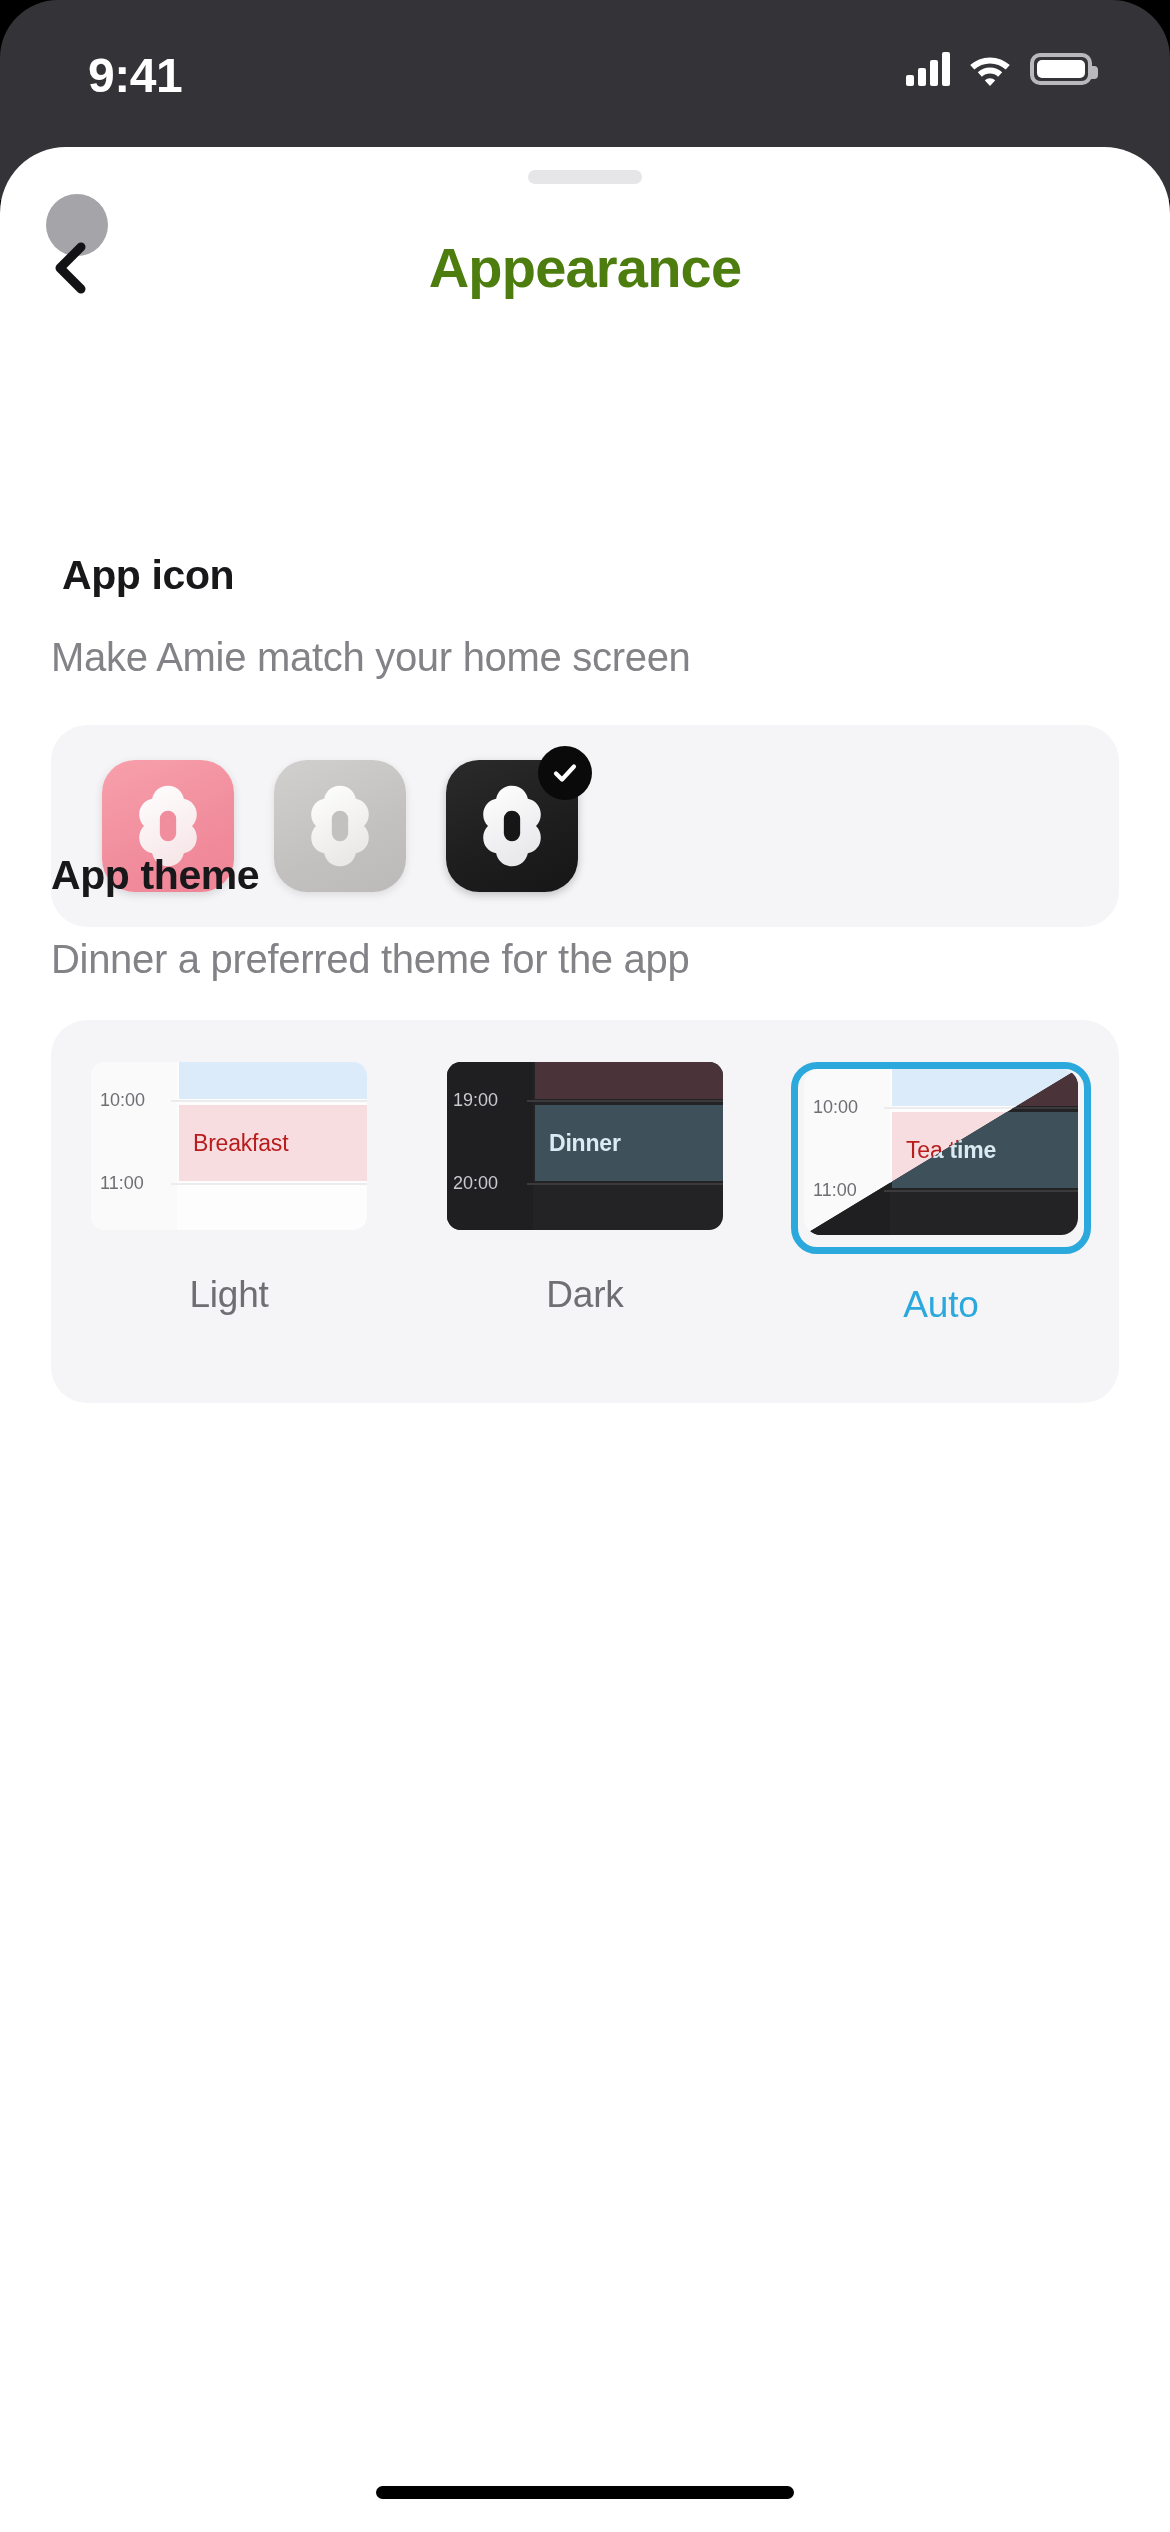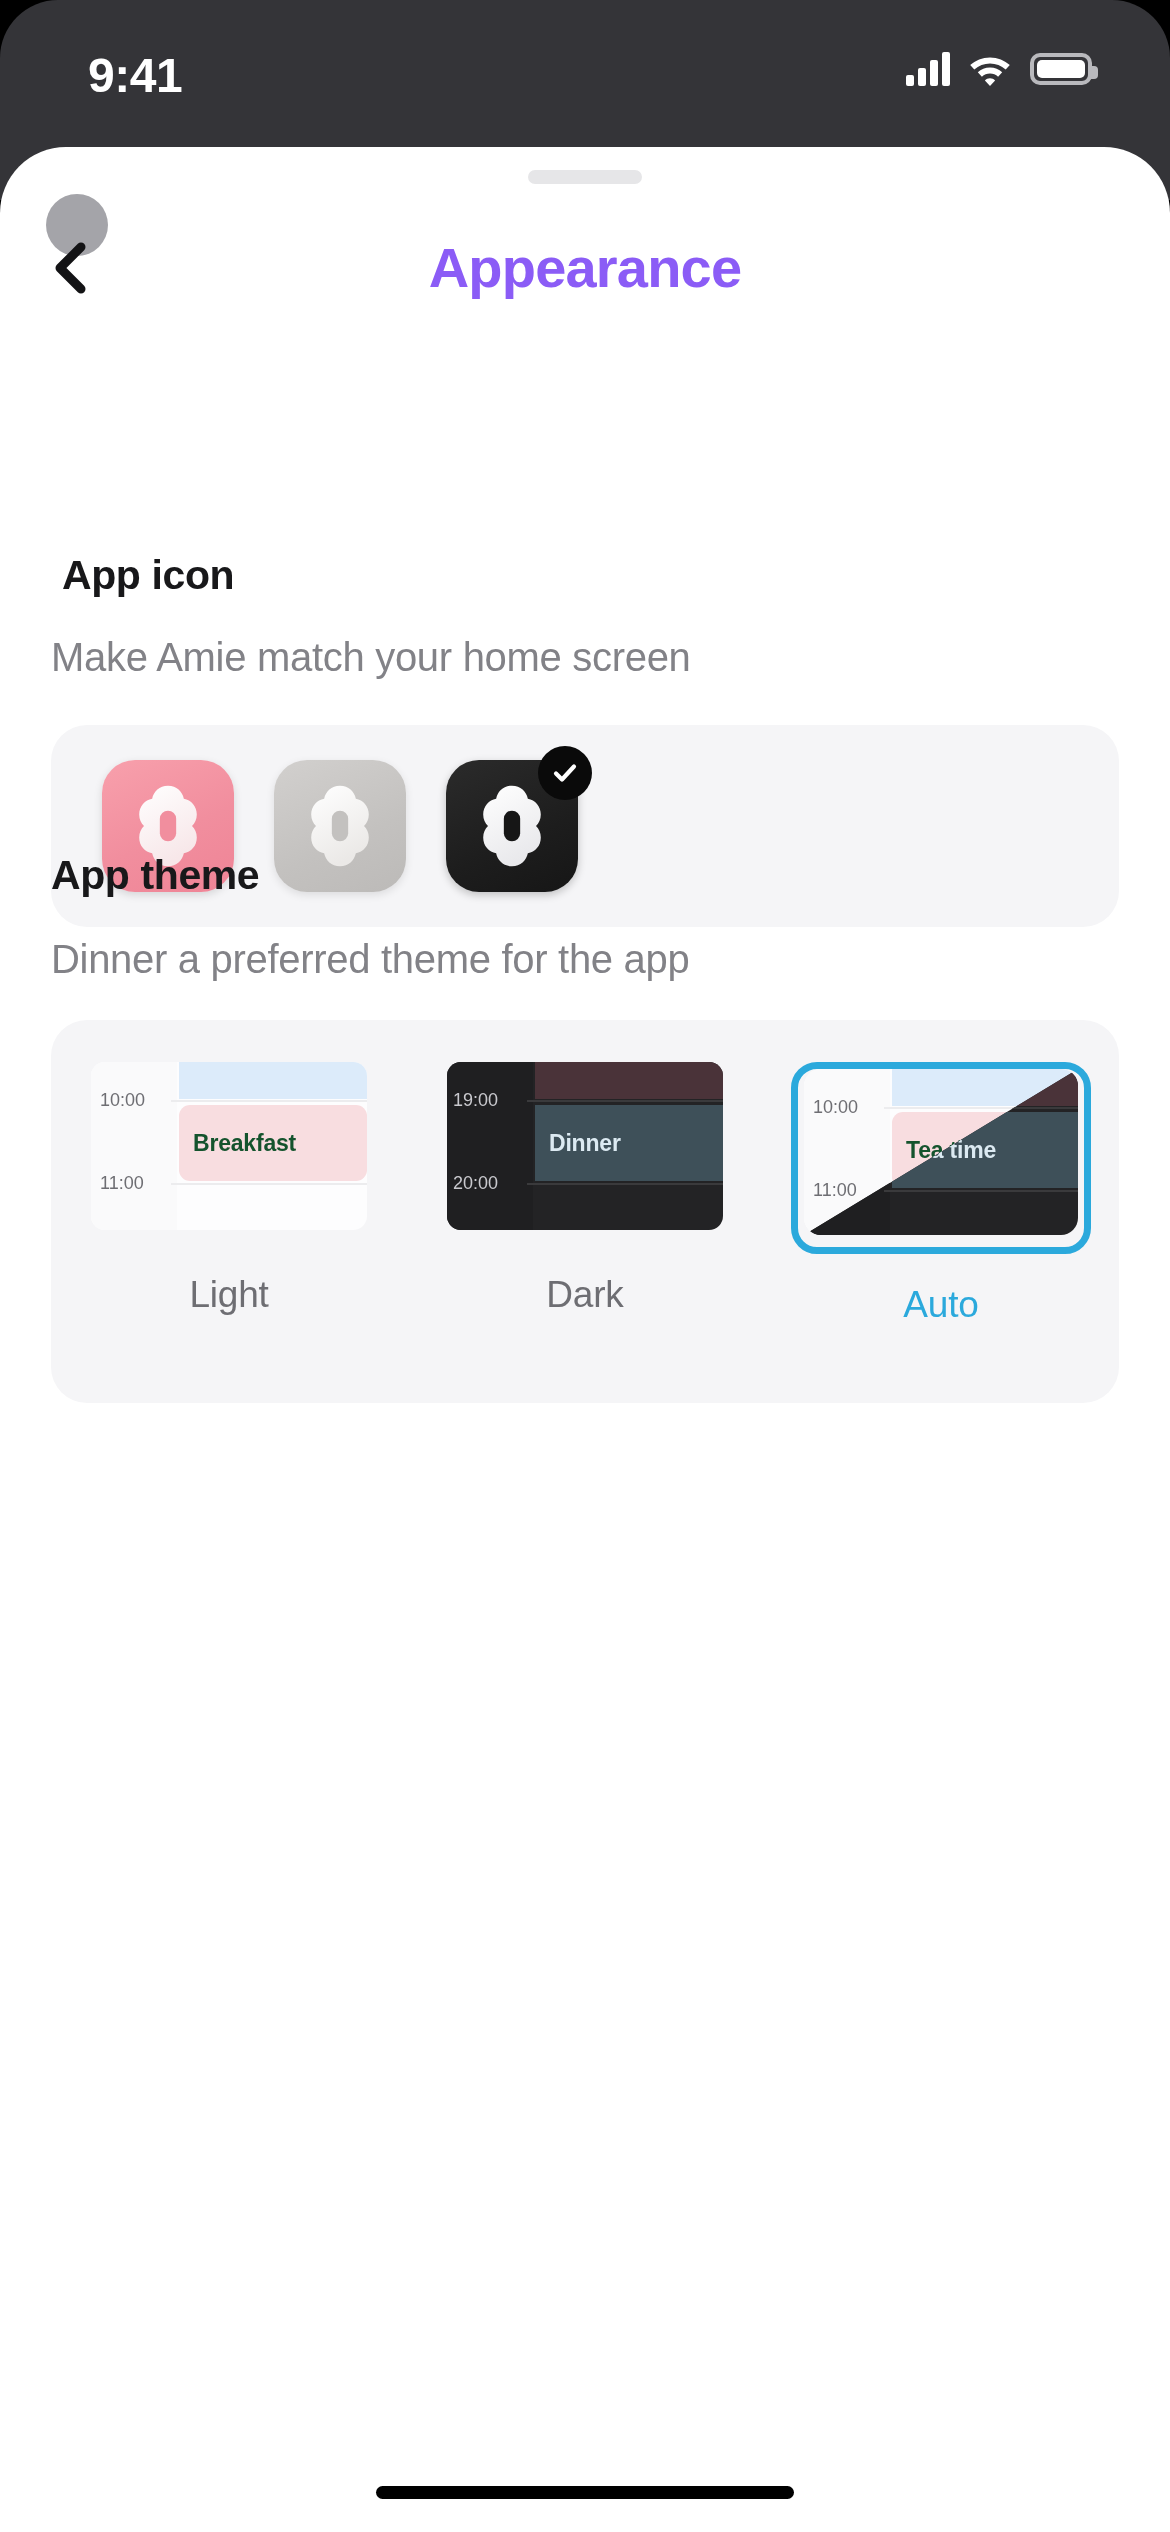--- a/index.html
+++ b/index.html
@@ -76,21 +76,21 @@
   }
   .backbtn{
     position:absolute; left:38px; top:90px;
     width:62px; height:62px;
     display:flex; align-items:center; justify-content:center;
   }
   .backbtn svg{ width:36px; height:52px; }
   .navtitle{
     position:absolute; left:0; top:88px; width:1170px;
     text-align:center;
-    font-size:56px; font-weight:700; color:#8b5cf6;
+    font-size:56px; font-weight:700; color:#4d7c0f;
     letter-spacing:-0.8px;
   }
 
   
   .section-title{
     font-size:41px; font-weight:700; color:#18181a;
     letter-spacing:-0.4px;
   }
   .section-sub{
     font-size:40px; font-weight:400; color:#828287;
@@ -163,21 +163,21 @@
   .pv-light .hline{ position:absolute; left:80px; right:0; height:2px; background:#ececee; }
   .pv-light .tlabel{ position:absolute; left:9px; font-size:18px; color:#6e6e73; font-weight:400; }
   .pv-light .blueblk{
     position:absolute; left:88px; right:0; top:0; height:37px;
     background:#dcebfa;
   }
   .pv-light .ev{
     position:absolute; left:88px; right:0; top:43px; height:76px;
     background:#f8dde0;
     display:flex; align-items:center; padding-left:14px;
-    font-size:23px; font-weight:700; color:#14532d; letter-spacing:-0.2px;border-radius:11px;
+    font-size:23px; font-weight:400; color:#b91c1c; letter-spacing:-0.2px;
   }
 
   
   .pv-dark{ background:#232325; }
   .pv-dark .gutter{
     position:absolute; left:0; top:0; width:86px; height:100%;
     background:#1f1f21;
   }
   .pv-dark .hline{ position:absolute; left:80px; right:0; height:2px; background:#3a3a3c; }
   .pv-dark .tlabel{ position:absolute; left:6px; font-size:18px; color:#c9c9ce; font-weight:400; }

